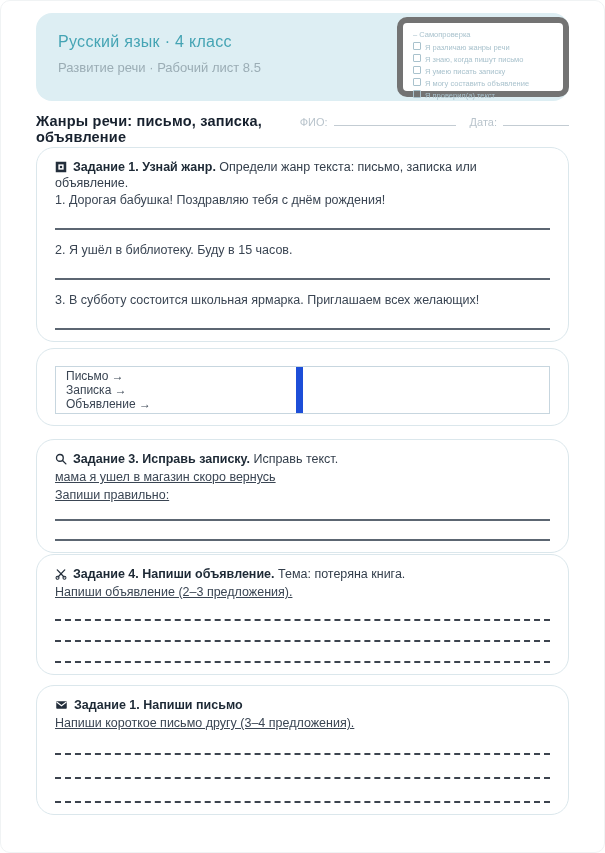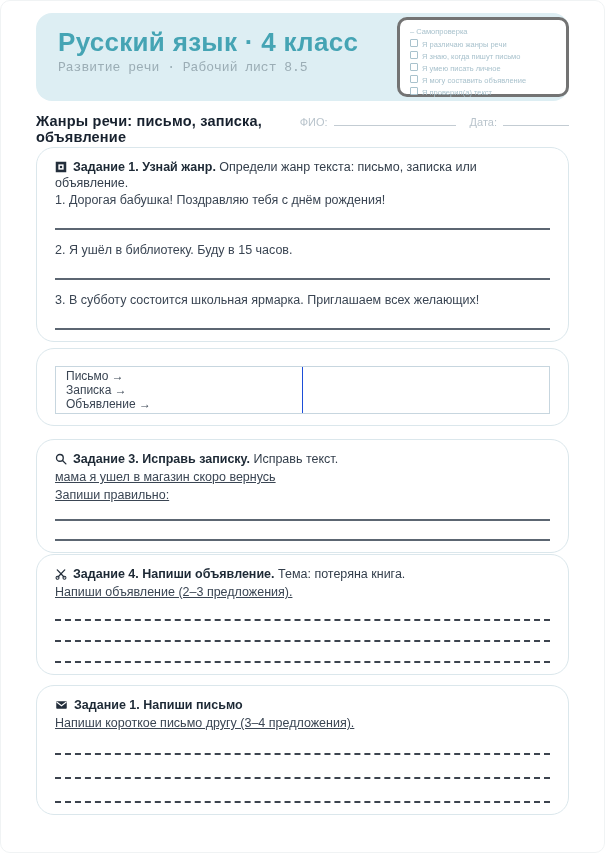--- a/index.html
+++ b/index.html
@@ -7,25 +7,25 @@
     position:relative;width:605px;height:853px;margin:0 auto;background:#fff;
     font-family:"Liberation Sans","DejaVu Sans",sans-serif;color:#2b3542;
     overflow:hidden;border:1px solid #f0f3f4;border-radius:10px;box-sizing:border-box;
     padding:12px 35px 0 35px;
   }
   
   .header-card{
     position:relative;height:88px;background:#ddeef3;border-radius:16px;
     box-sizing:border-box;padding:16px 0 0 22px;
   }
-  .page-title{color:#45a4b4;font-size:26px;font-weight:bold;letter-spacing:.3px;line-height:26px;}
-  .page-subtitle{color:#9badb5;font-size:13px;margin-top:5px;font-family:Liberation Mono, monospace;}
+  .page-title{color:#45a4b4;font-size:16px;font-weight:normal;letter-spacing:.3px;line-height:26px;}
+  .page-subtitle{color:#9badb5;font-size:13px;margin-top:5px;}
   .selfcheck{
     position:absolute;top:4px;right:0;width:172px;height:80px;background:#fff;
-    border:3px solid #737373;border-radius:10px;box-sizing:border-box;
+    border:6px solid #737373;border-radius:10px;box-sizing:border-box;
     padding:6px 10px;color:#a9c2cd;font-size:7.5px;line-height:12px;
   }
   .selfcheck .sc-title{margin-bottom:1px;}
   .sc-item{white-space:nowrap;overflow:hidden;}
   .sc-box{
     display:inline-block;width:6px;height:6px;border:1px solid #a9c2cd;border-radius:1px;
     margin-right:4px;vertical-align:0;
   }
   
   .meta-row{display:flex;align-items:baseline;margin-top:12px;height:17px;}
@@ -55,41 +55,41 @@
   .card.t1{margin-top:17px;}
   .card.t2{margin-top:6px;}
   .card.t3{margin-top:13px;}
   .card.t4{margin-top:1px;}
   .card.t5{margin-top:10px;}
   
   .match-table{
     display:flex;border:1px solid #c7d6df;margin-top:6px;
   }
   .mt-col{box-sizing:border-box;padding:2px 10px;font-size:12px;line-height:14px;color:#3a4553;}
-  .mt-col.left{width:50%;border-right:1px solid #1d4ed8;}
+  .mt-col.left{width:50%;border-right:7px solid #1d4ed8;}
   .mt-col.right{width:50%;}
   .t3 .answer-line.a1{margin-top:16px;}
   .t3 .answer-line.a2{margin-top:18px;}
   .t4 .dashed-line{margin-top:19px;}
   .t5 .dashed-line{margin-top:22px;}
 </style>
 </head>
 <body>
 
 <div class="page">
 
   <div class="header-card">
     <div class="page-title">Русский язык · 4 класс</div>
     <div class="page-subtitle">Развитие речи · Рабочий лист 8.5</div>
 
     <div class="selfcheck">
       <div class="sc-title">– Самопроверка</div>
       <div class="sc-item"><span class="sc-box"></span><span>Я различаю жанры речи</span></div>
       <div class="sc-item"><span class="sc-box"></span><span>Я знаю, когда пишут письмо</span></div>
-      <div class="sc-item"><span class="sc-box"></span><span>Я умею писать личное</span></div>
+      <div class="sc-item"><span class="sc-box"></span><span>Я умею писать записку</span></div>
       <div class="sc-item"><span class="sc-box"></span><span>Я могу составить объявление</span></div>
       <div class="sc-item"><span class="sc-box"></span><span>Я проверил(а) текст</span></div>
     </div>
   </div>
 
   <div class="meta-row">
     <span class="ws-title">Жанры речи: письмо, записка, объявление</span>
     <span class="meta-right">
       <span>ФИО:</span>
       <span class="meta-line fio-line"></span>

